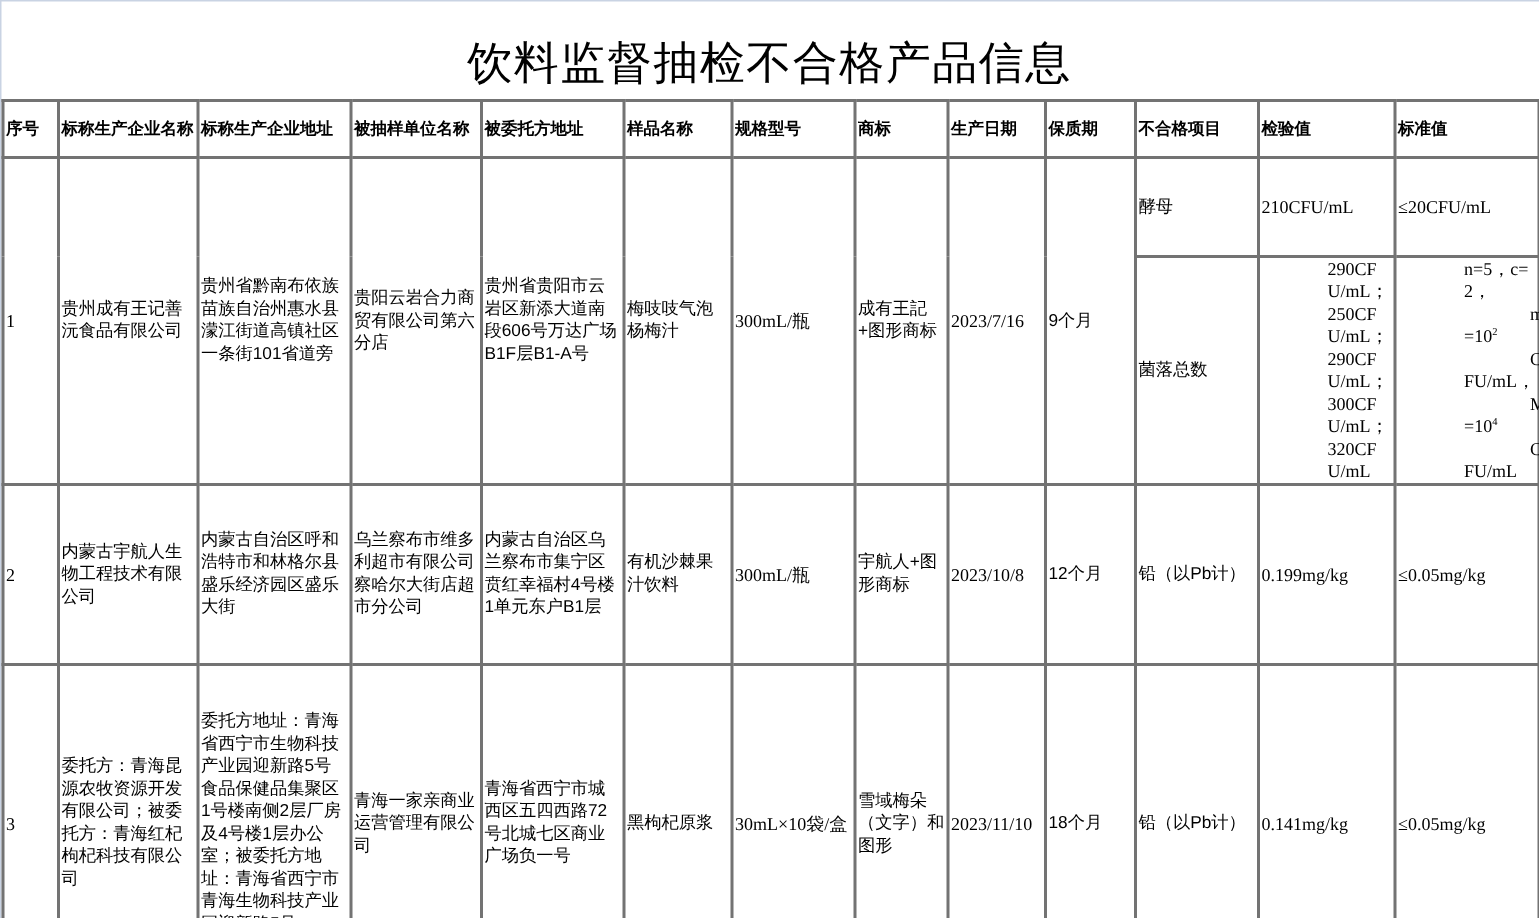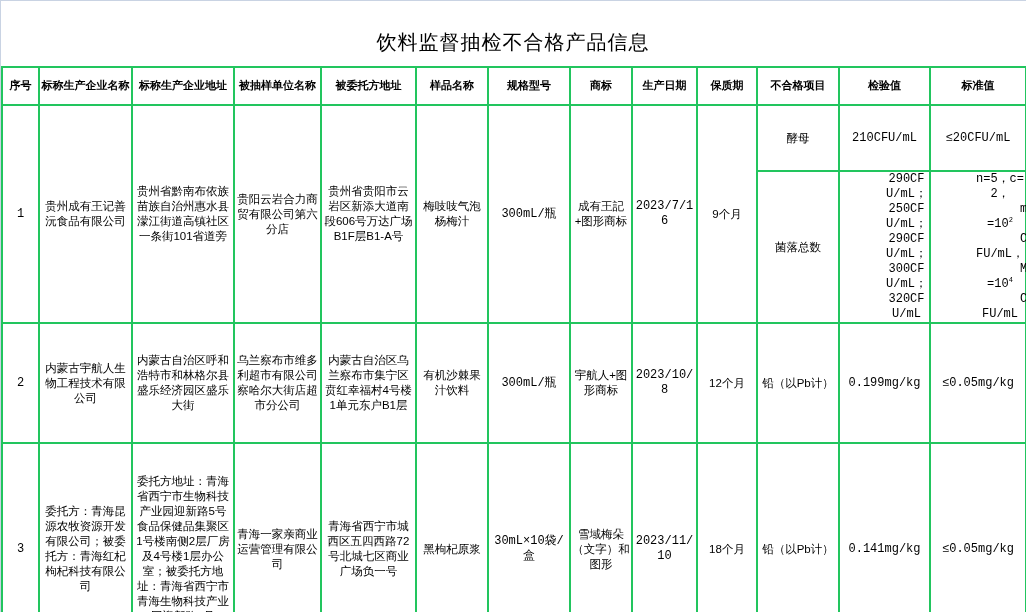--- a/index.html
+++ b/index.html
@@ -1,23 +1,23 @@
 <!DOCTYPE html>
 <html><head>
   <meta charset="utf-8">
   <style>
     html, body { margin: 0; padding: 0; background: #ffffff; }
     body { width: 1026px; height: 612px; position: relative; overflow: hidden; font-family: "DejaVu Serif", "Liberation Serif", serif; color: #000; }
     .frame { position: absolute; left: 0; top: 0; width: 1026px; height: 612px; box-sizing: border-box; border-left: 1px solid #c9d3e3; border-top: 1px solid #c9d3e3; }
-    .title { position: absolute; left: 0; top: 0; width: 1026px; height: 84px; display: flex; align-items: center; justify-content: center; font-size: 20px; letter-spacing: 1px; font-family: "DejaVu Serif", "Liberation Serif", serif; font-weight: normal; }
+    .title { position: absolute; left: 0; top: 0; width: 1026px; height: 84px; display: flex; align-items: center; justify-content: center; font-size: 30px; letter-spacing: 1px; font-family: "DejaVu Serif", "Liberation Serif", serif; font-weight: normal; }
     table { position: absolute; left: 1px; top: 66px; border-collapse: collapse; table-layout: fixed; width: 1024px; }
-    td, th { border: 2px solid #22c55e; padding: 0 1px; text-align: center; vertical-align: middle; font-size: 11.5px; line-height: 15px; word-break: break-all; }
+    td, th { border: 2px solid #737373; padding: 0 1px; text-align: left; vertical-align: middle; font-size: 11.5px; line-height: 15px; word-break: break-all; }
     th { font-family: "DejaVu Sans", "Liberation Sans", sans-serif; font-weight: bold; font-size: 11px; line-height: 14px; height: 36px; }
     td { font-family: Liberation Sans, sans-serif; }
-    td.num { font-family: Liberation Mono, monospace; font-size: 12px; margin-left: 14px; }
+    td.num { font-family: Liberation Serif, serif; font-size: 12px; margin-left: 14px; }
     .multi span { display: block; padding-left: 44px; }
     sup { font-size: 7px; line-height: 0; }
   </style>
 </head>
 <body>
 
 <div class="frame"></div>
 <div class="title">饮料监督抽检不合格产品信息</div>
 
 <table>

